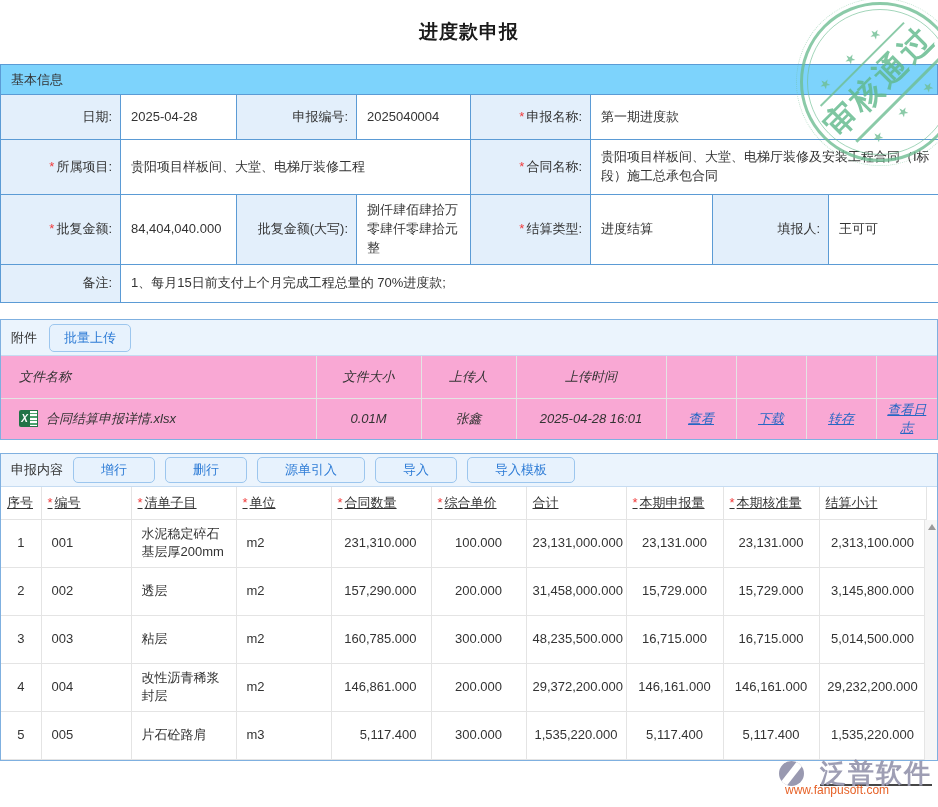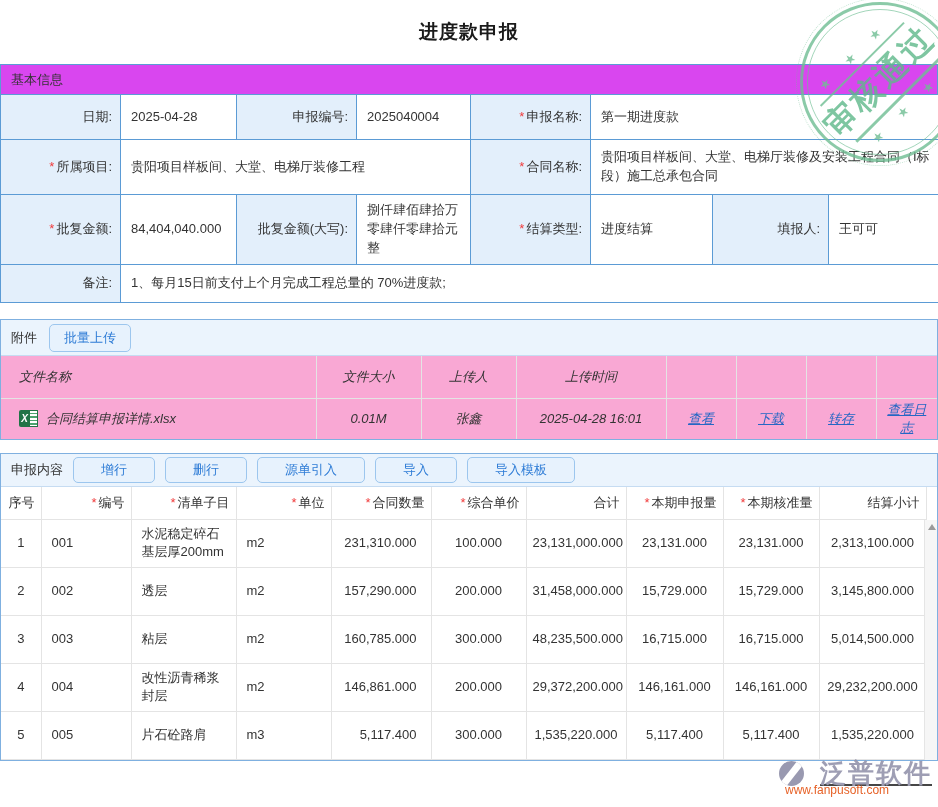--- a/index.html
+++ b/index.html
@@ -20,21 +20,21 @@
   .stamp-rot { position:absolute; inset:0; display:flex; flex-direction:column;
     align-items:center; justify-content:center; transform:rotate(-45deg); }
   .stamp-line { width:74%; height:2.5px; background:#6fbe93; }
   .stamp-text { font-size:32px; font-weight:700; color:#5fb88a; letter-spacing:3px; padding:2px 0; white-space:nowrap; }
   .stamp-stars { color:#6fbe93; font-size:13px; letter-spacing:10px; line-height:14px; }
   .stamp-stars.top { margin-bottom:4px; }
   .stamp-stars.bottom { margin-top:4px; }
 
   
   .basic-section { width:938px; }
-  .section-bar { height:30px; background:#d946ef; border:1px solid #5B9BD5; border-bottom:none;
+  .section-bar { height:30px; background:#7dd3fc; border:1px solid #5B9BD5; border-bottom:none;
     display:flex; align-items:center; padding-left:10px; font-size:13px; color:#333; }
   .basic-table { width:938px; border-collapse:collapse; table-layout:fixed; font-size:13px;padding-left:40px; }
   .basic-table td { border:1px solid #5B9BD5; padding:4px 8px; line-height:1.45; }
   .basic-table td.lbl { background:#E3EFFB; text-align:right; white-space:nowrap; }
   .basic-table td.val { background:#fff; text-align:left; padding-left:10px; }
   .basic-table col.c1{width:120px}.basic-table col.c2{width:116px}.basic-table col.c3{width:120px}
   .basic-table col.c4{width:114px}.basic-table col.c5{width:120px}.basic-table col.c6{width:122px}
   .basic-table col.c7{width:116px}.basic-table col.c8{width:110px}
   tr.r1{height:45px} tr.r2{height:55px} tr.r3{height:57px} tr.r4{height:70px} tr.r5{height:38px}
   .req { color:#F03B3B; margin-right:2px; }
@@ -70,21 +70,21 @@
   
   .decl-section { margin-top:13px; border:1px solid #7FB0E0; position:relative; }
   .decl-bar { height:33px; background:#EBF4FD; display:flex; align-items:center;
     padding-left:10px; font-size:13px; gap:10px; border-bottom:1px solid #C6DCF2; }
   .decl-bar .btn { padding:3px 27px;font-family:Liberation Serif, serif; }
   .decl-table { width:925px; border-collapse:collapse; table-layout:fixed; font-size:13px; background:#fff; }
   .decl-table th, .decl-table td { border-right:1px solid #E4E4E4; border-bottom:1px solid #E4E4E4;
     padding:3px 6px; font-weight:400; line-height:1.35; overflow:hidden; }
   .decl-table thead tr { height:32px; }
   .decl-table tbody tr { height:48px; }
-  .decl-table th { text-align:right; white-space:nowrap; }
+  .decl-table th { text-align:left; white-space:nowrap;text-decoration:underline; }
   .decl-table th:nth-child(1){width:40px} .decl-table th:nth-child(2){width:90px}
   .decl-table th:nth-child(3){width:105px}.decl-table th:nth-child(4){width:95px}
   .decl-table th:nth-child(5){width:100px}.decl-table th:nth-child(6){width:95px}
   .decl-table th:nth-child(7){width:100px}.decl-table th:nth-child(8){width:97px}
   .decl-table th:nth-child(9){width:96px} .decl-table th:nth-child(10){width:107px}
   .decl-table td:nth-child(1){text-align:center}
   .decl-table td:nth-child(2),.decl-table td:nth-child(3),.decl-table td:nth-child(4){text-align:left;padding-left:10px}
   .decl-table td:nth-child(5){text-align:right;padding-right:14px}
   .decl-table td:nth-child(6),.decl-table td:nth-child(7),.decl-table td:nth-child(8),
   .decl-table td:nth-child(9),.decl-table td:nth-child(10){text-align:center}

